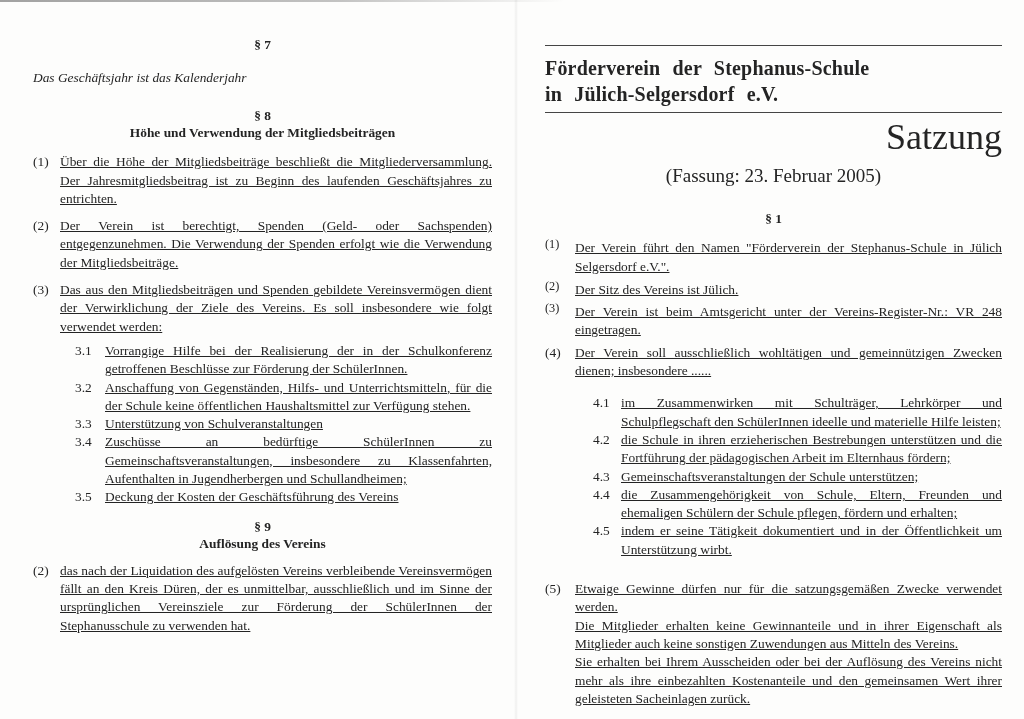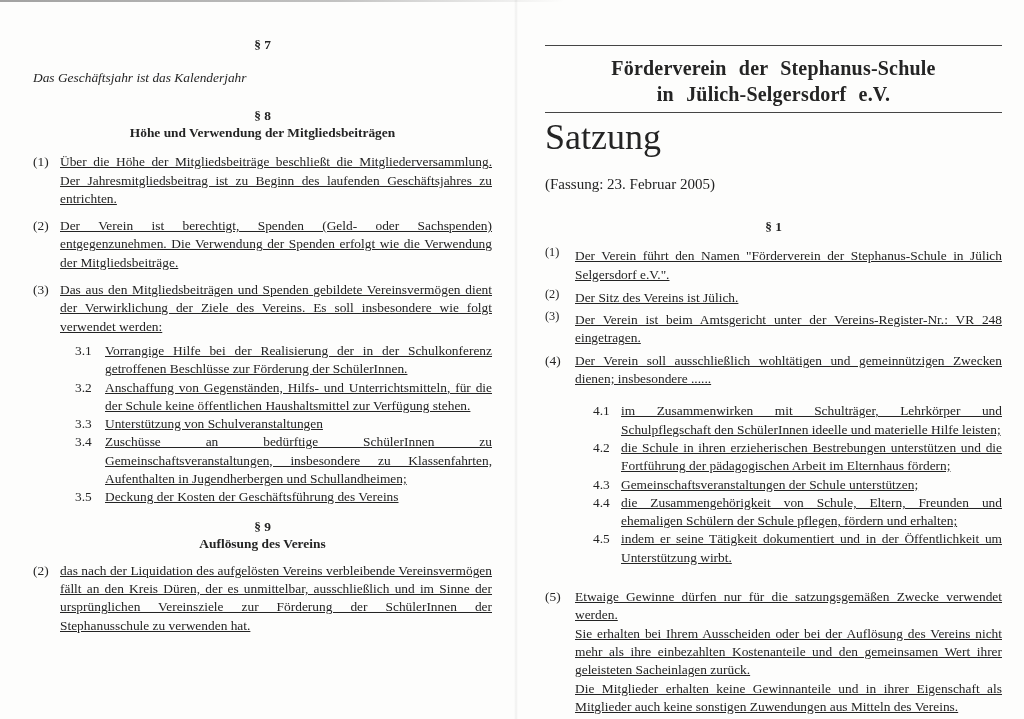--- a/index.html
+++ b/index.html
@@ -51,25 +51,25 @@
   .l-8i2 { margin-top: 9px; }
   .l-8i3 { margin-top: 9px; }
   .l-8sub { margin-top: 6px; }
   .l-sec9 { margin-top: 11px; }
   .l-9body { margin-top: 9px; margin-left: 12px; }
   .l-9i2 { margin-top: 10px; }
 
   
   .rule { border: 0; border-top: 1.6px solid #454545; margin: 0; }
   .r-rule-top { margin-top: 45px; }
-  .org-title { margin-top: 9px; text-align: center; font-weight: bold;
+  .org-title { margin-top: 9px; text-align: left; font-weight: bold;
                font-size: 20px; line-height: 26px; word-spacing: 7px; letter-spacing: .2px; }
   .r-rule-mid { margin-top: 5px; }
-  .doc-title { margin-top: 2px; text-align: left; font-size: 36px; line-height: 44px; font-weight: normal; }
-  .doc-subtitle { text-align: left; font-size: 15px; margin-top: 16px; }
+  .doc-title { margin-top: 2px; text-align: right; font-size: 36px; line-height: 44px; font-weight: normal; }
+  .doc-subtitle { text-align: center; font-size: 19px; margin-top: 8px; }
   .r-sec1 { margin-top: 25px; }
   .r-1i1 { margin-top: 12px; }
   .r-1i2 { margin-top: 5px; }
   .r-1i3 { margin-top: 4px; }
   .r-1i4 { margin-top: 4px; }
   .r-1sub { margin-top: 14px; }
   .r-1i5 { margin-top: 21px; }
 </style>
 </head>
 <body>
@@ -192,18 +192,18 @@
     <div class="item">
       <span class="marker">4.5</span>
       <span class="itext">indem er seine Tätigkeit dokumentiert und in der Öffentlichkeit um Unterstützung wirbt.</span>
     </div>
   </div>
 
   <div class="item r-1i5">
     <span class="marker">(5)</span>
     <span class="itext">
       <p class="just">Etwaige Gewinne dürfen nur für die satzungsgemäßen Zwecke verwendet werden.</p>
+      <p class="just">Die Mitglieder erhalten keine Gewinnanteile und in ihrer Eigenschaft als Mitglieder auch keine sonstigen Zuwendungen aus Mitteln des Vereins.</p>
       <p class="just">Sie erhalten bei Ihrem Ausscheiden oder bei der Auflösung des Vereins nicht mehr als ihre einbezahlten Kostenanteile und den gemeinsamen Wert ihrer geleisteten Sacheinlagen zurück.</p>
-      <p class="just">Die Mitglieder erhalten keine Gewinnanteile und in ihrer Eigenschaft als Mitglieder auch keine sonstigen Zuwendungen aus Mitteln des Vereins.</p>
     </span>
   </div>
 
 </div>
 
 </body></html>

